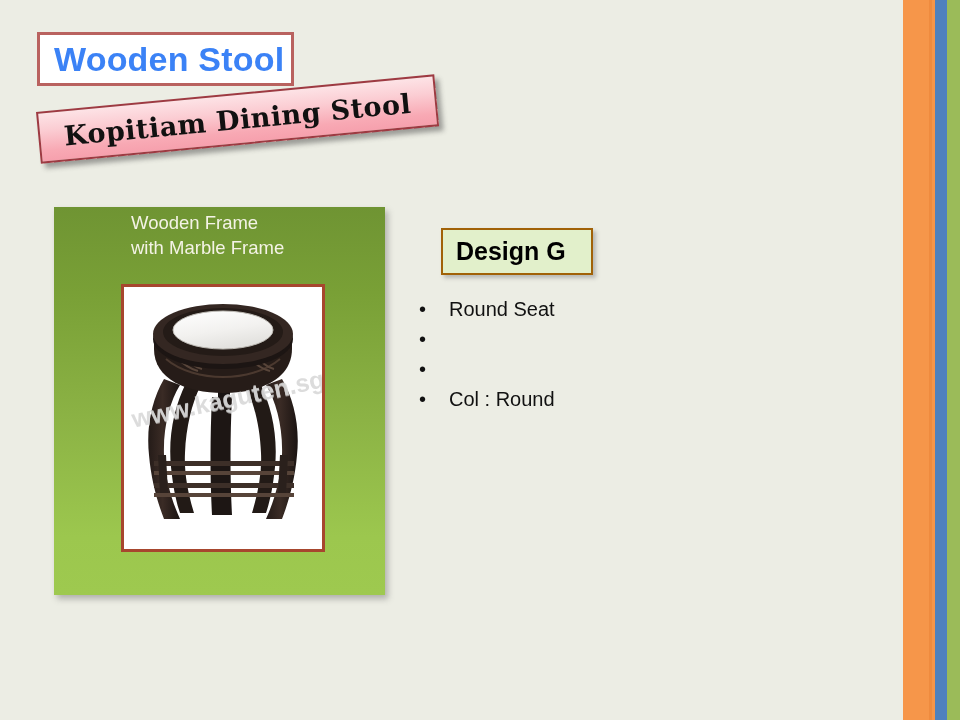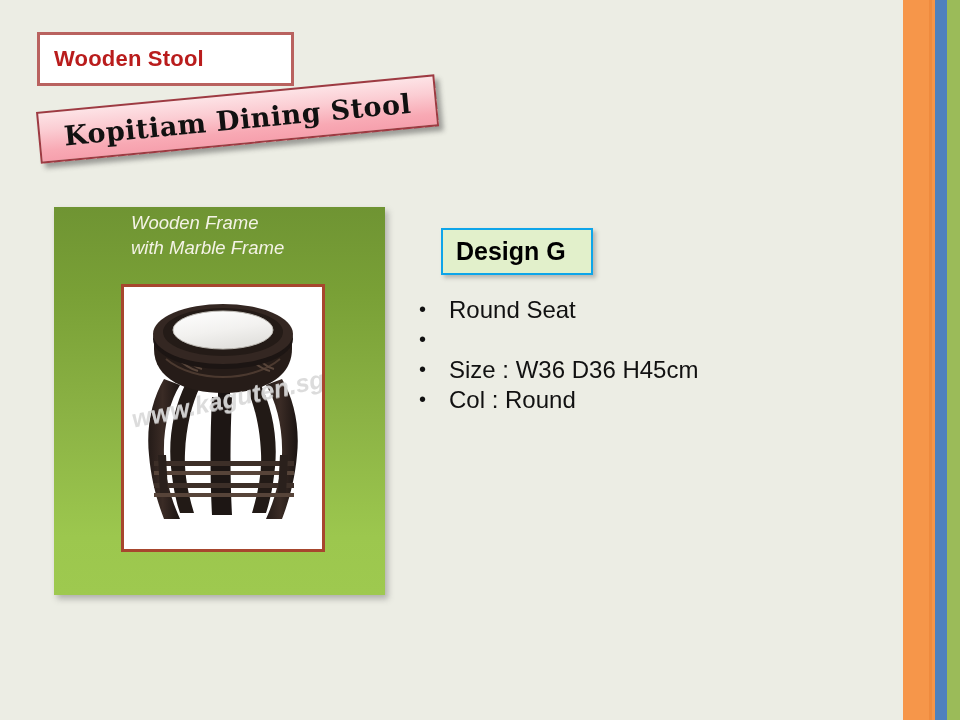--- a/index.html
+++ b/index.html
@@ -42,23 +42,23 @@
     width: 257px;
     height: 54px;
     background: #ffffff;
     border: 3px solid #b9625f;
     box-sizing: border-box;
     display: flex;
     align-items: center;
     padding-left: 14px;
   }
   .title-text {
-    font-size: 22px;
-    font-weight: bold;
-    color: #b91c1c;
+    font-size: 34px;
+    font-weight: bold;
+    color: #3b82f6;
     letter-spacing: 0.2px;
     white-space: nowrap;
     text-align: right;
   }
 
   
   .banner-wrap {
     position: absolute;
     left: 36px;
     top: 112px;
@@ -92,21 +92,20 @@
   
   .green-panel {
     position: absolute;
     left: 54px;
     top: 207px;
     width: 331px;
     height: 388px;
     background: linear-gradient(to bottom, #6f9433 0%, #79a036 22%, #8cb345 55%, #9cc74e 85%, #9ec94f 100%);
     box-shadow: 3px 4px 6px rgba(90,90,90,0.40);
     box-sizing: border-box;
-    font-style: italic;
   }
   .panel-caption {
     position: absolute;
     left: 77px;
     top: 3px;
     color: #f4f3e6;
     font-size: 18.5px;
     line-height: 25px;
     white-space: nowrap;
   }
@@ -138,21 +137,21 @@
   }
 
   
   .design-box {
     position: absolute;
     left: 441px;
     top: 228px;
     width: 152px;
     height: 47px;
     background: #e2f0cb;
-    border: 2px solid #0ea5e9;
+    border: 2px solid #a16207;
     box-sizing: border-box;
     box-shadow: 3px 3px 4px rgba(120,120,120,0.45);
     display: flex;
     align-items: center;
     padding-left: 13px;
   }
   .design-text {
     font-size: 25px;
     font-weight: bold;
     color: #000000;
@@ -173,21 +172,21 @@
   }
   .bullet-dot {
     width: 30px;
     flex: 0 0 30px;
     font-size: 20px;
     line-height: 29px;
     color: #111;
     text-align: left;
   }
   .bullet-label {
-    font-size: 24px;
+    font-size: 20px;
     line-height: 29px;
     color: #111111;
   }
 </style>
 </head>
 <body>
 
 <div class="slide">
 
   <div class="stripe stripe-orange"></div>
@@ -269,21 +268,20 @@
   <div class="bullets">
     <div class="bullet-row">
       <span class="bullet-dot">•</span>
       <span class="bullet-label">Round Seat</span>
     </div>
     <div class="bullet-row">
       <span class="bullet-dot">•</span>
     </div>
     <div class="bullet-row">
       <span class="bullet-dot">•</span>
-      <span class="bullet-label">Size : W36 D36 H45cm</span>
     </div>
     <div class="bullet-row">
       <span class="bullet-dot">•</span>
       <span class="bullet-label">Col : Round</span>
     </div>
   </div>
 
 </div>
 
 </body></html>

